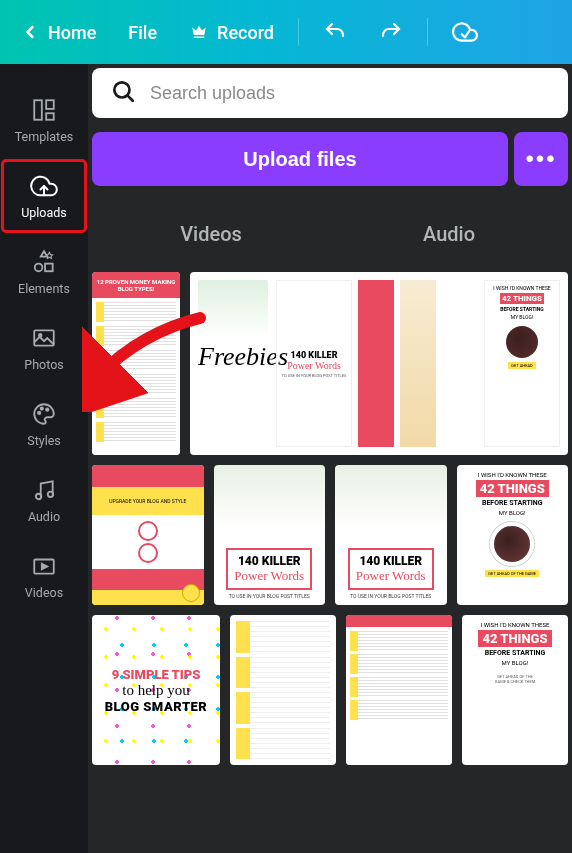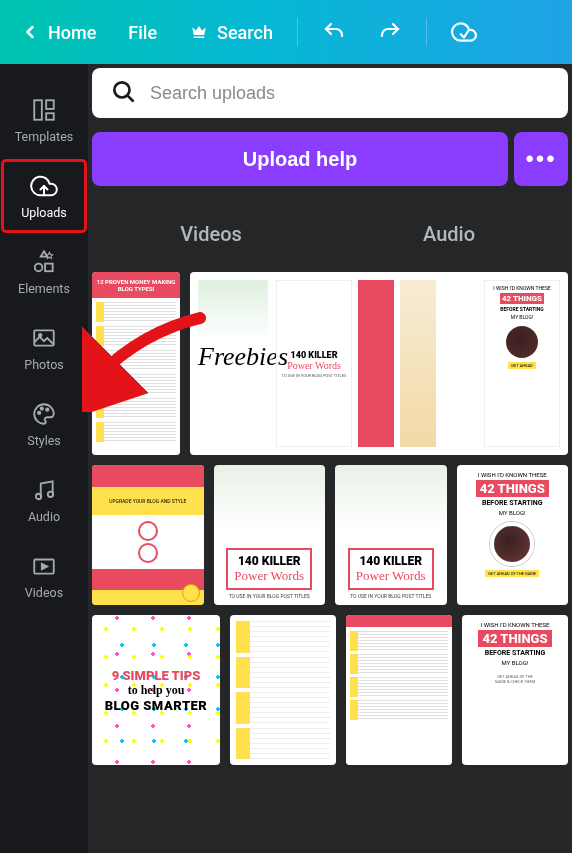--- a/index.html
+++ b/index.html
@@ -64,21 +64,21 @@
   </div>
   <div class="topbar-item">
     <span>File</span>
   </div>
   <div class="topbar-item">
     <span class="topbar-icon">
       <svg viewBox="0 0 24 24" width="18" height="18" fill="#fff">
           <path d="M5 20h14v-2H5v2zm0-4h14l2-10-5 4-4-6-4 6-5-4 2 10z"></path>
         </svg>
     </span>
-    <span>Search</span>
+    <span>Record</span>
   </div>
   <div class="topbar-spacer"></div>
   <div class="topbar-iconbtn">
     <svg viewBox="0 0 24 24" width="24" height="24" fill="none" stroke="#fff" stroke-width="2.2" stroke-linecap="round">
         <path d="M9 14L4 9l5-5"></path>
         <path d="M4 9h10a6 6 0 0 1 6 6v1"></path>
       </svg>
   </div>
   <div class="topbar-iconbtn">
     <svg viewBox="0 0 24 24" width="24" height="24" fill="none" stroke="#fff" stroke-width="2.2" stroke-linecap="round">
@@ -188,21 +188,21 @@
       <span>
         <svg viewBox="0 0 24 24" width="26" height="26" fill="none" stroke="#1a1a1a" stroke-width="2.5" stroke-linecap="round">
             <circle cx="11" cy="11" r="7"></circle>
             <line x1="21" y1="21" x2="16" y2="16"></line>
           </svg>
       </span>
       <input type="text" placeholder="Search uploads" style="">
     </div>
 
     <div class="upload-row">
-      <button class="btn-upload">Upload help</button>
+      <button class="btn-upload">Upload files</button>
       <button class="btn-more">
         <span>•••</span>
       </button>
     </div>
 
 
     <div class="tabs">
       <div class="tab">Videos</div>
       <div class="tab">Audio</div>
     </div>
@@ -291,21 +291,21 @@
             <div style="width:44px;height:44px;border-radius:50%;background:radial-gradient(circle at 40% 40%,#3b1f1f,#6b3a3a);margin-top:4px;border:4px solid #fff;box-shadow:0 0 0 1px #ccc;"></div>
             <div style="background:#ffe14d;font-size:4px;padding:1px 3px;margin-top:2px;">GET AHEAD OF THE GAME</div>
           </div>
         </div>
       </div>
 
       <div class="thumb-row">
         <div class="thumb small" style="width:128px;flex:none;">
           <div class="fake-col" style="align-items:center;justify-content:center;padding:10px;background:radial-gradient(circle,#fff 60%,#fff),repeating-radial-gradient(#fff,#fff 6px,transparent 6px,transparent 10px);background-image:radial-gradient(#ff0 2px,transparent 2px),radial-gradient(#0cf 2px,transparent 2px),radial-gradient(#f5c 2px,transparent 2px);background-size:28px 28px,32px 32px,36px 36px;background-position:0 0,14px 14px,7px 21px;">
             <div style="font-size:13px;font-weight:900;color:#e84a5f;text-align:center;">9 SIMPLE TIPS</div>
-            <div style="font-family:cursive;font-size:12px;font-weight:bold;">to help you</div>
+            <div style="font-family:cursive;font-size:15px;">to help you</div>
             <div style="font-size:13px;font-weight:900;letter-spacing:0.5px;">BLOG SMARTER</div>
           </div>
         </div>
         <div class="thumb small">
           <div class="fake-col" style="padding:6px;gap:4px;">
             <div style="flex:1;border-left:14px solid #ffe14d;background:repeating-linear-gradient(#eee,#eee 1px,#fff 1px,#fff 5px);"></div>
             <div style="flex:1;border-left:14px solid #ffe14d;background:repeating-linear-gradient(#eee,#eee 1px,#fff 1px,#fff 5px);"></div>
             <div style="flex:1;border-left:14px solid #ffe14d;background:repeating-linear-gradient(#eee,#eee 1px,#fff 1px,#fff 5px);"></div>
             <div style="flex:1;border-left:14px solid #ffe14d;background:repeating-linear-gradient(#eee,#eee 1px,#fff 1px,#fff 5px);"></div>
           </div>

